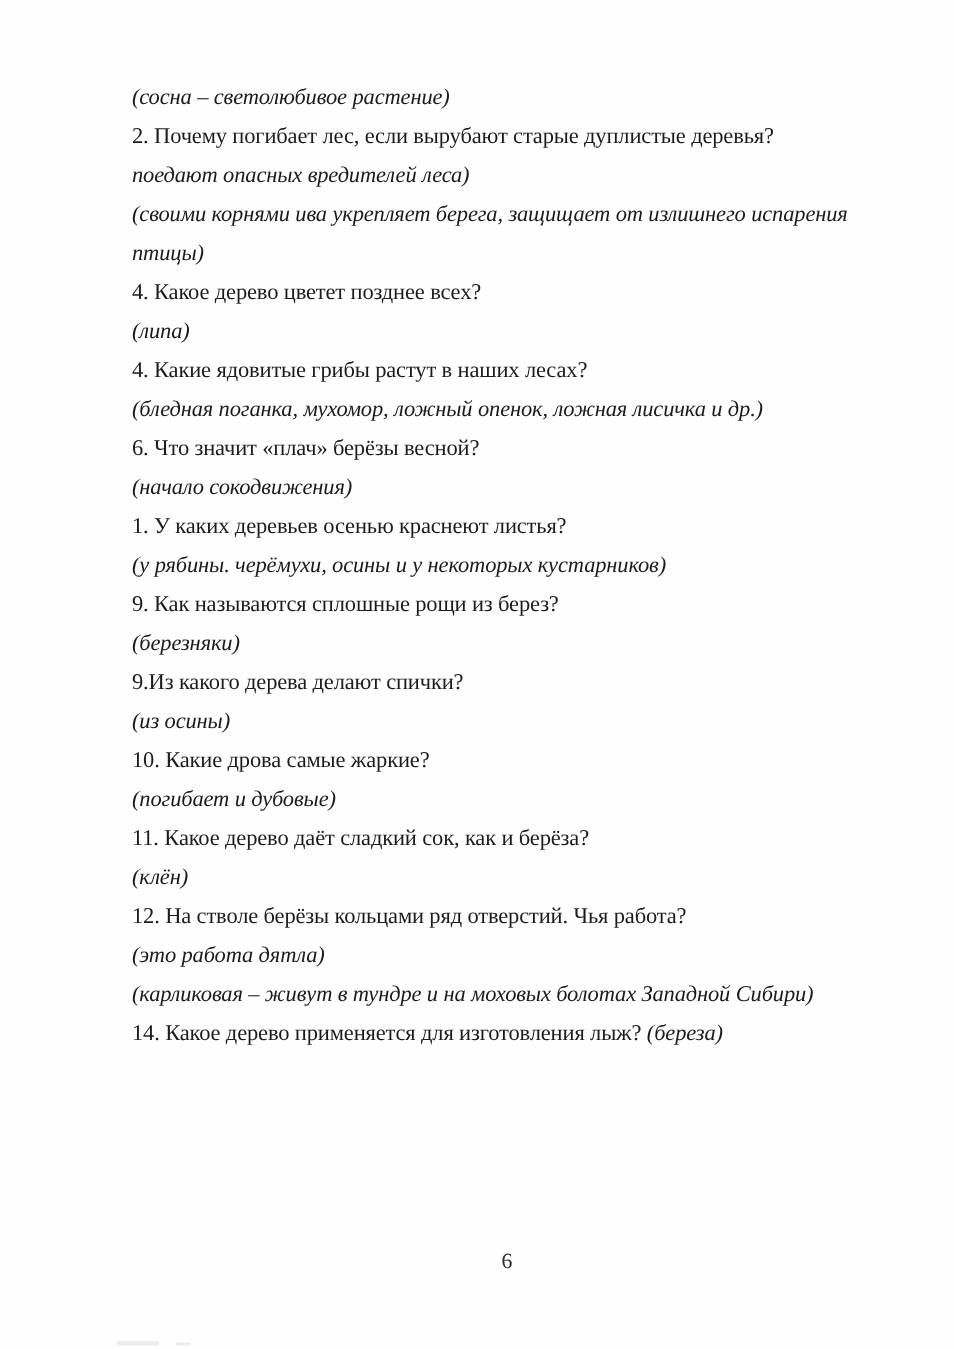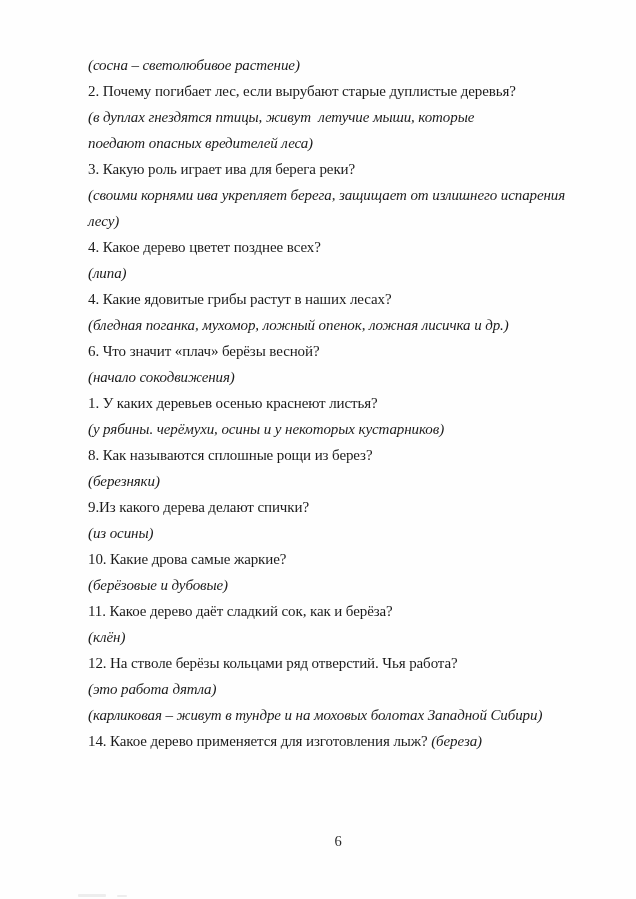--- a/index.html
+++ b/index.html
@@ -52,39 +52,37 @@
   .artifact-2 { left: 117px; top: 895px; width: 10px; height: 2px; }
 </style>
 </head>
 <body>
 
 <div class="page">
 
   <div class="text-block" id="text-block">
       <div class="doc-line"><span class="seg-italic">(сосна – светолюбивое растение)</span></div>
       <div class="doc-line"><span class="seg-normal">2. Почему погибает лес, если вырубают старые дуплистые деревья?</span></div>
-      <div class="doc-line"><span class="seg-italic">(в дуплах гнездятся птицы, живут  летучие мыши, которые</span></div>
       <div class="doc-line"><span class="seg-italic">поедают опасных вредителей леса)</span></div>
-      <div class="doc-line"><span class="seg-normal">3. Какую роль играет ива для берега реки?</span></div>
       <div class="doc-line"><span class="seg-italic">(своими корнями ива укрепляет берега, защищает от излишнего испарения</span></div>
-      <div class="doc-line"><span class="seg-italic">лесу)</span></div>
+      <div class="doc-line"><span class="seg-italic">птицы)</span></div>
       <div class="doc-line"><span class="seg-normal">4. Какое дерево цветет позднее всех?</span></div>
       <div class="doc-line"><span class="seg-italic">(липа)</span></div>
       <div class="doc-line"><span class="seg-normal">4. Какие ядовитые грибы растут в наших лесах?</span></div>
       <div class="doc-line"><span class="seg-italic">(бледная поганка, мухомор, ложный опенок, ложная лисичка и др.)</span></div>
       <div class="doc-line"><span class="seg-normal">6. Что значит «плач» берёзы весной?</span></div>
       <div class="doc-line"><span class="seg-italic">(начало сокодвижения)</span></div>
       <div class="doc-line"><span class="seg-normal">1. У каких деревьев осенью краснеют листья?</span></div>
       <div class="doc-line"><span class="seg-italic">(у рябины. черёмухи, осины и у некоторых кустарников)</span></div>
-      <div class="doc-line"><span class="seg-normal">8. Как называются сплошные рощи из берез?</span></div>
+      <div class="doc-line"><span class="seg-normal">9. Как называются сплошные рощи из берез?</span></div>
       <div class="doc-line"><span class="seg-italic">(березняки)</span></div>
       <div class="doc-line"><span class="seg-normal">9.Из какого дерева делают спички?</span></div>
       <div class="doc-line"><span class="seg-italic">(из осины)</span></div>
       <div class="doc-line"><span class="seg-normal">10. Какие дрова самые жаркие?</span></div>
-      <div class="doc-line"><span class="seg-italic">(берёзовые и дубовые)</span></div>
+      <div class="doc-line"><span class="seg-italic">(погибает и дубовые)</span></div>
       <div class="doc-line"><span class="seg-normal">11. Какое дерево даёт сладкий сок, как и берёза?</span></div>
       <div class="doc-line"><span class="seg-italic">(клён)</span></div>
       <div class="doc-line"><span class="seg-normal">12. На стволе берёзы кольцами ряд отверстий. Чья работа?</span></div>
       <div class="doc-line"><span class="seg-italic">(это работа дятла)</span></div>
       <div class="doc-line"><span class="seg-italic">(карликовая – живут в тундре и на моховых болотах Западной Сибири)</span></div>
       <div class="doc-line"><span class="seg-normal">14. Какое дерево применяется для изготовления лыж? </span><span class="seg-italic">(береза)</span></div>
     </div>
 
   <div class="page-number">6</div>
 

